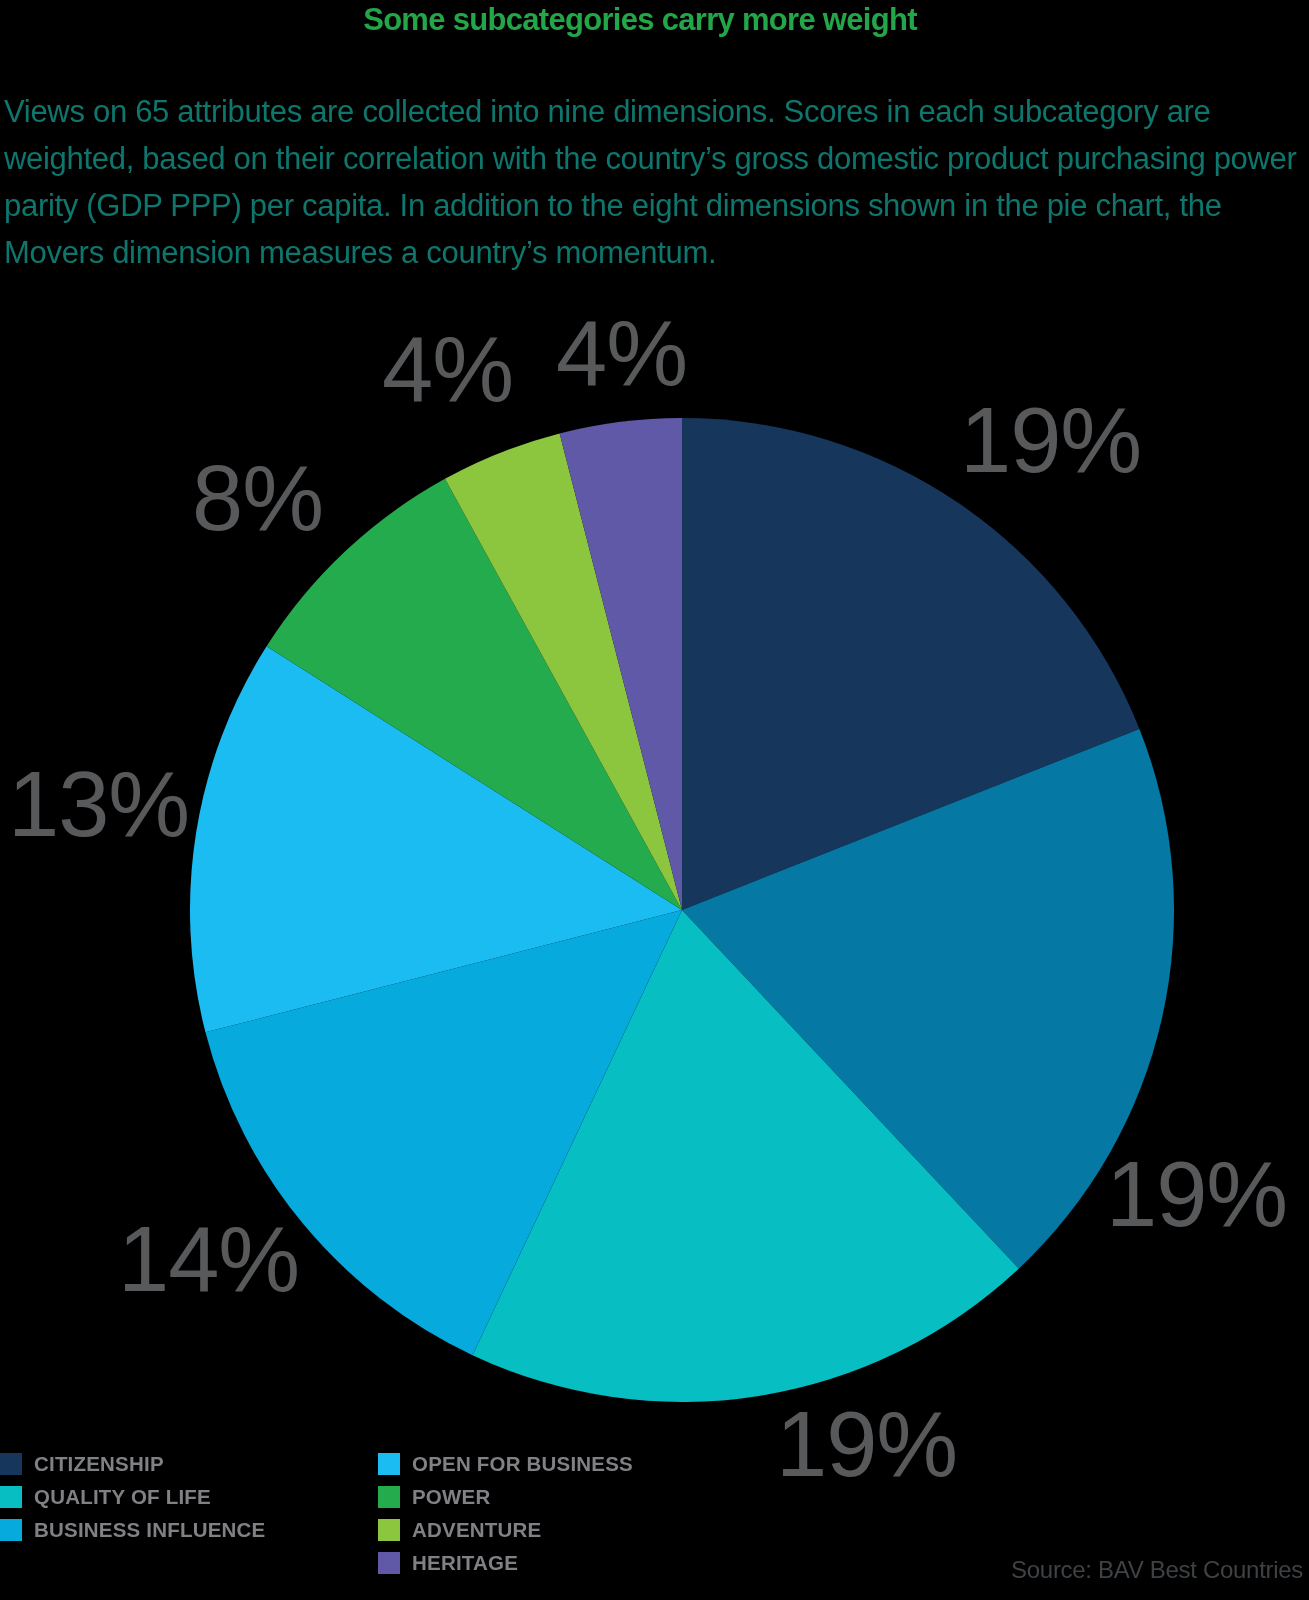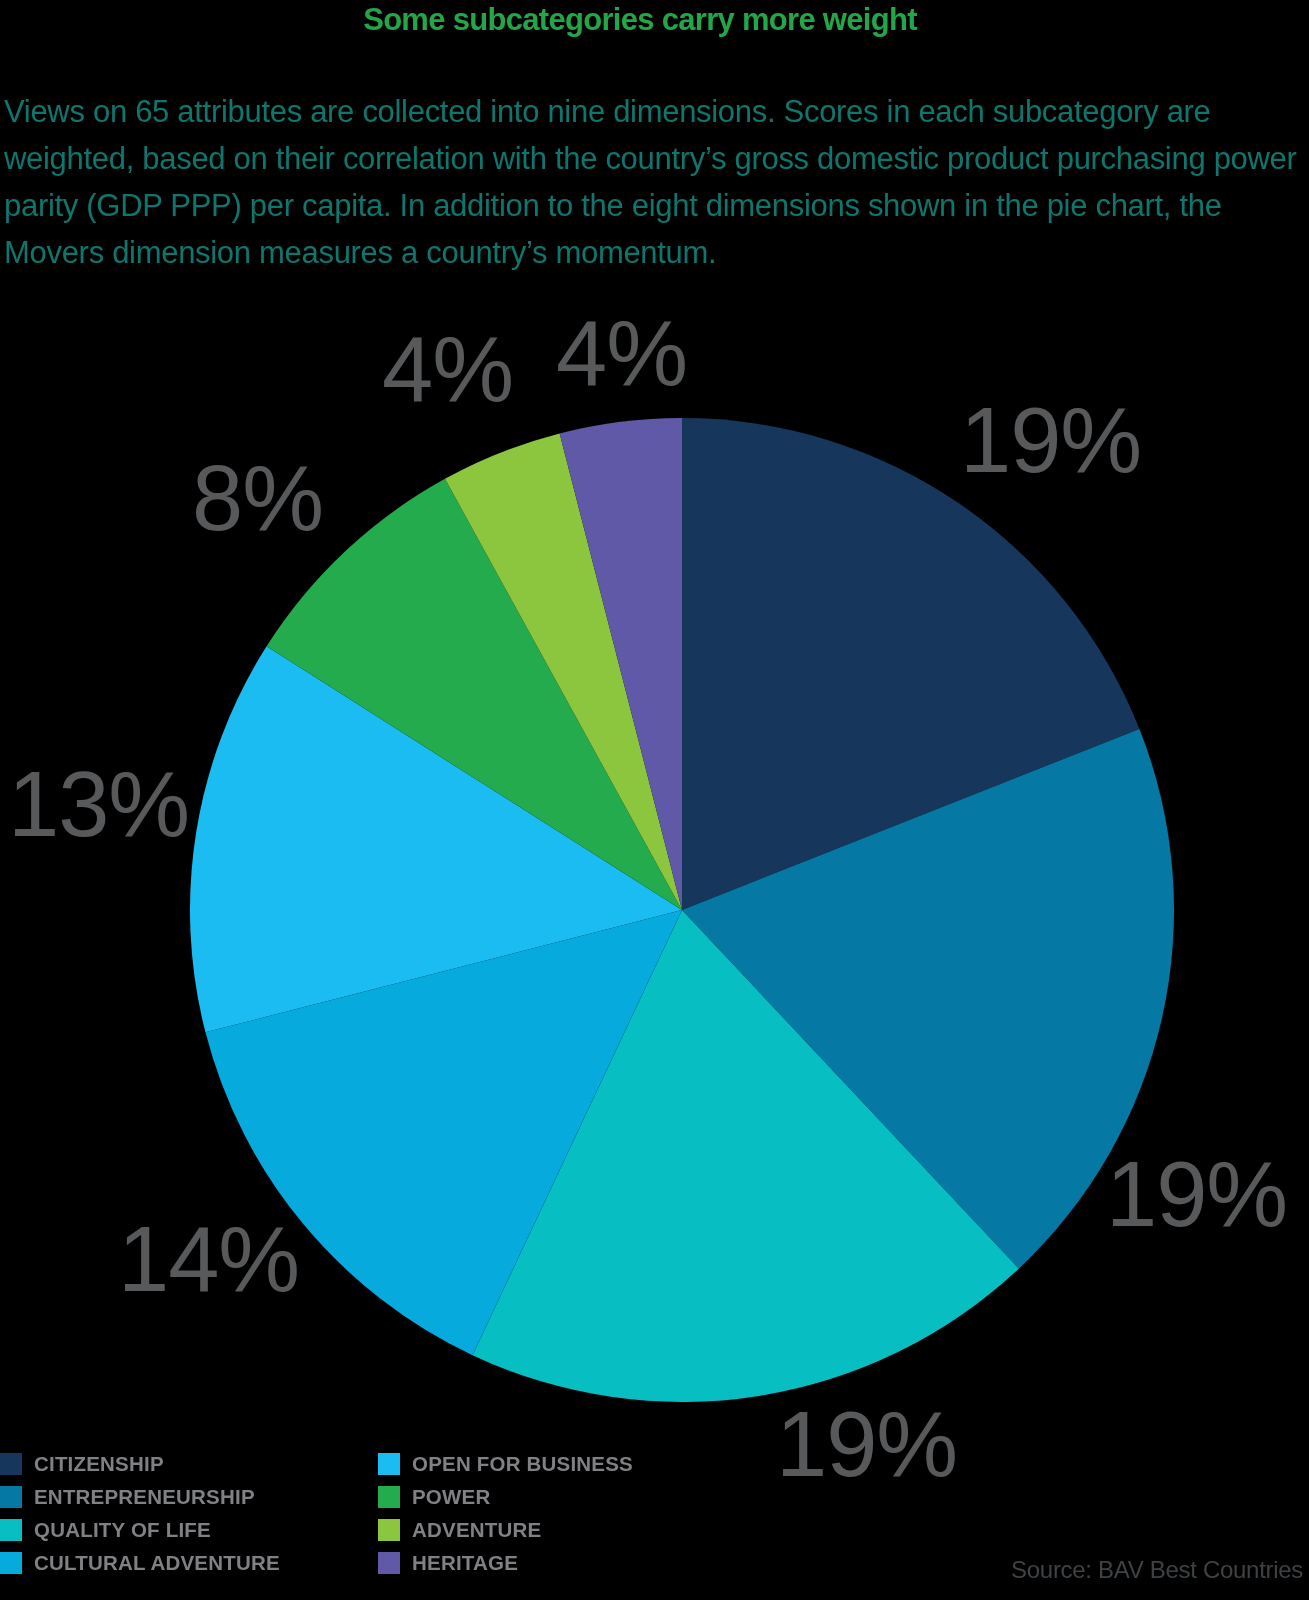--- a/index.html
+++ b/index.html
@@ -144,30 +144,26 @@
     </div>
 </div>
 
 <div id="legend">
   <div class="legend-col" id="legend-col-left">
       <div class="legend-item">
         <span class="legend-swatch" style="background: rgb(22, 54, 92);"></span>
         <span class="legend-label">CITIZENSHIP</span>
       </div>
       <div class="legend-item">
-        <span class="legend-swatch" style="background: rgb(5, 121, 164);"></span>
-        <span class="legend-label">ENTREPRENEURSHIP</span>
-      </div>
-      <div class="legend-item">
         <span class="legend-swatch" style="background: rgb(7, 191, 195);"></span>
         <span class="legend-label">QUALITY OF LIFE</span>
       </div>
       <div class="legend-item">
         <span class="legend-swatch" style="background: rgb(6, 170, 220);"></span>
-        <span class="legend-label">CULTURAL ADVENTURE</span>
+        <span class="legend-label">BUSINESS INFLUENCE</span>
       </div>
     </div>
   <div class="legend-col" id="legend-col-right">
       <div class="legend-item">
         <span class="legend-swatch" style="background: rgb(27, 188, 242);"></span>
         <span class="legend-label">OPEN FOR BUSINESS</span>
       </div>
       <div class="legend-item">
         <span class="legend-swatch" style="background: rgb(36, 171, 78);"></span>
         <span class="legend-label">POWER</span>

